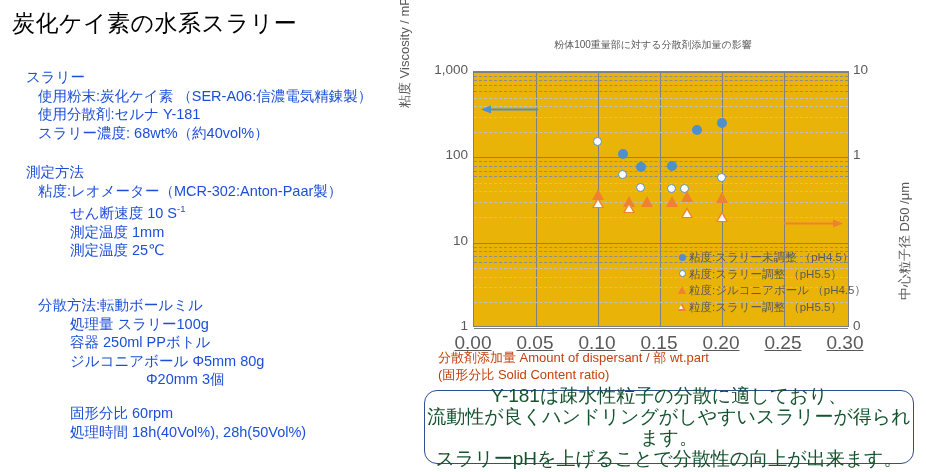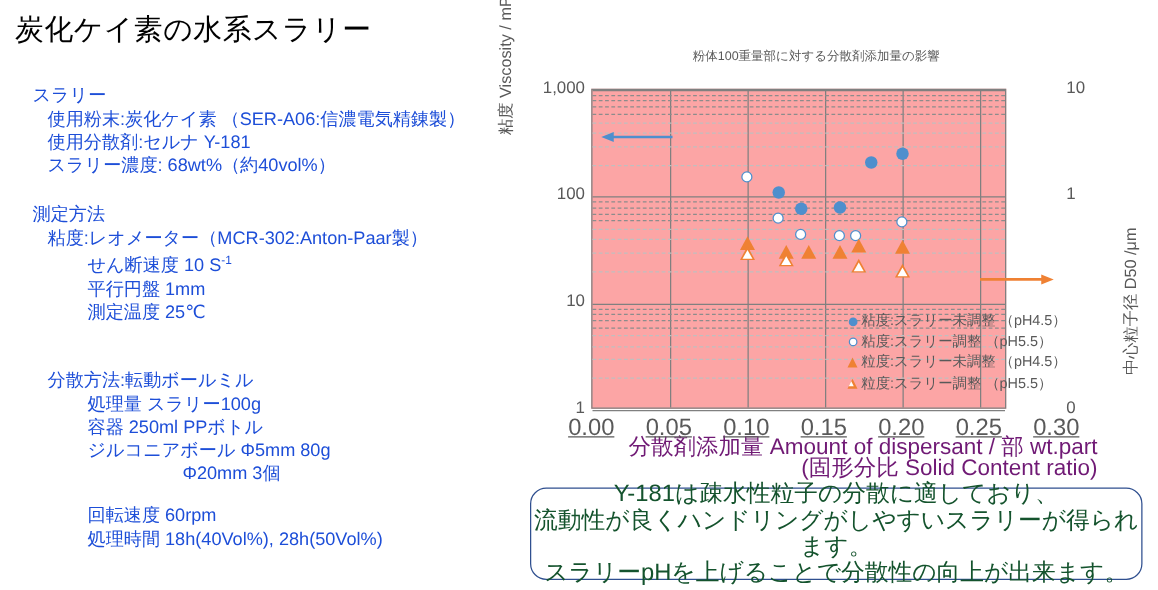--- a/index.html
+++ b/index.html
@@ -34,23 +34,23 @@
   
   #chart-panel { position:absolute; left:418px; top:0px; width:508px; height:382px; }
 
   #chart-title {
     position:absolute; left:0; top:38px; width:470px;
     text-align:center; font-size:10px; color:#595959;
   }
 
   
   #plot {
-    position:absolute; left:55px; top:71px; width:332px; height:256px;
+    position:absolute; left:55px; top:71px; width:376px; height:256px;
     border:1px solid #808080; box-sizing:border-box;
-    background:#fca5a5;
+    background:#eab308;
   }
   .vgrid { position:absolute; top:0; bottom:0; width:1px; background:#808080; }
   .hmajor { position:absolute; left:0; right:0; height:1px; background:#808080; }
   .hminor { position:absolute; left:0; right:0; height:0; border-top:1px dashed #8c8c8c; }
   .hminor.light { border-top-color:#bfbfbf; }
 
   .ytick-l { position:absolute; right:430px; font-size:13.5px; color:#595959; text-align:right; width:60px; white-space:nowrap; }
   .ytick-r { position:absolute; left:434px; font-size:13.5px; color:#595959; text-align:left; width:40px; white-space:nowrap; }
   .xtick  { position:absolute; font-size:19px; color:#595959; text-align:center; width:60px;text-decoration:underline; }
 
@@ -61,21 +61,21 @@
     white-space:nowrap;
   }
   #ylabel-right {
     position:absolute; left:478px; top:300px;
     font-size:13px; color:#595959;
     transform:rotate(-90deg); transform-origin:left top;
     white-space:nowrap;
   }
   #xlabel {
     position:absolute; left:20px; top:349px; width:440px;
-    text-align:right; font-size:18px; color:#701a75; line-height:17px;
+    text-align:left; font-size:13px; color:#c2410c; line-height:17px;
   }
 
   .marker { position:absolute; }
   .circ-fill { width:10px; height:10px; border-radius:50%; background:#4e8fcd; margin-left:-5px; margin-top:-5px; }
   .circ-open { width:9px; height:9px; border-radius:50%; background:#fff; border:1.6px solid #4e8fcd; box-sizing:border-box; margin-left:-5px; margin-top:-5px; }
   .tri-fill { width:0; height:0; border-left:6.5px solid transparent; border-right:6.5px solid transparent; border-bottom:11px solid #ef8133; margin-left:-6.5px; margin-top:-6px; }
   .tri-open { width:0; height:0; border-left:6.5px solid transparent; border-right:6.5px solid transparent; border-bottom:11px solid #ef8133; margin-left:-6.5px; margin-top:-6px; position:relative; }
   .tri-open:after { content:""; position:absolute; left:-4px; top:3.2px; width:0; height:0; border-left:4px solid transparent; border-right:4px solid transparent; border-bottom:7px solid #fff; }
 
   #arrow-visc { position:absolute; left:6px; top:33px; width:60px; height:9px; }
@@ -112,31 +112,31 @@
     <div class="ind0">スラリー</div>
     <div class="ind1">使用粉末:炭化ケイ素 （SER-A06:信濃電気精錬製）</div>
     <div class="ind1">使用分散剤:セルナ Y-181</div>
     <div class="ind1">スラリー濃度: 68wt%（約40vol%）</div>
   </div>
 
   <div class="spec-block" id="method-block">
     <div class="ind0">測定方法</div>
     <div class="ind1">粘度:レオメーター（MCR-302:Anton-Paar製）</div>
     <div class="ind2"><span>せん断速度 10 S</span><sup class="sup">-1</sup></div>
-    <div class="ind2">平行円盤 1mm</div>
+    <div class="ind2">測定温度 1mm</div>
     <div class="ind2">測定温度 25℃</div>
   </div>
 
   <div class="spec-block" id="dispersion-block">
     <div class="ind1">分散方法:転動ボールミル</div>
     <div class="ind2">処理量 スラリー100g</div>
     <div class="ind2">容器 250ml PPボトル</div>
     <div class="ind2">ジルコニアボール Φ5mm 80g</div>
     <div class="ind3">Φ20mm 3個</div>
-    <div class="ind2" style="padding-top:15px">回転速度 60rpm</div>
+    <div class="ind2" style="padding-top:15px">固形分比 60rpm</div>
     <div class="ind2">処理時間 18h(40Vol%), 28h(50Vol%)</div>
   </div>
 </div>
 
 <div id="chart-panel">
 
   <div id="chart-title">粉体100重量部に対する分散剤添加量の影響</div>
 
   <div id="ylabel-left">粘度 Viscosity / mPa·s</div>
   <div id="ylabel-right">中心粒子径 D50 /μm</div>
@@ -225,21 +225,21 @@
       <div class="leg-row">
         <span class="leg-sym">
             <span class="ls-co"></span>
           </span>
         <span>粘度:スラリー調整 （pH5.5）</span>
       </div>
       <div class="leg-row">
         <span class="leg-sym">
             <span class="ls-tf"></span>
           </span>
-        <span>粒度:スラリー未調整 （pH4.5）</span>
+        <span>粒度:ジルコニアボール （pH4.5）</span>
       </div>
       <div class="leg-row">
         <span class="leg-sym">
             <span class="ls-to"></span>
           </span>
         <span>粒度:スラリー調整 （pH5.5）</span>
       </div>
     </div>
   </div>
 

